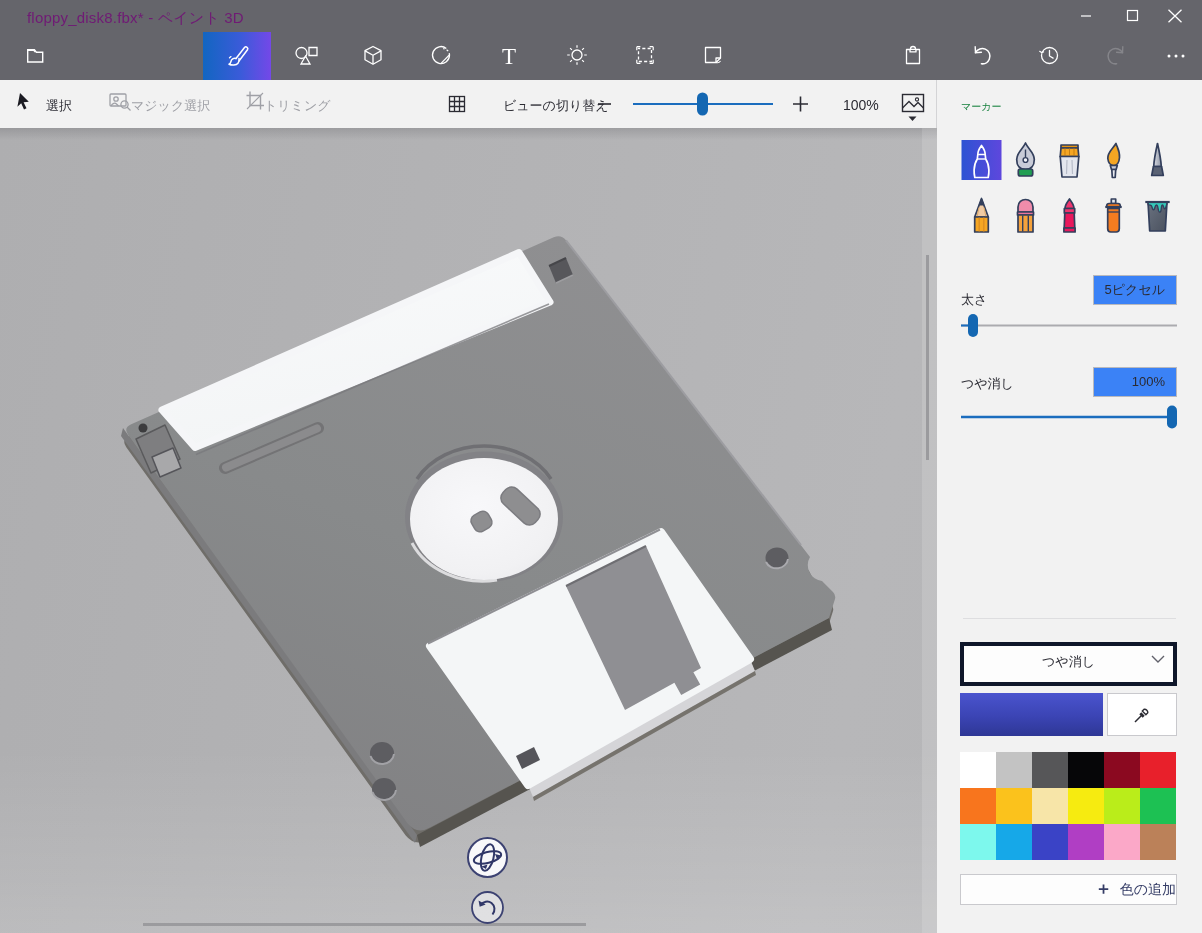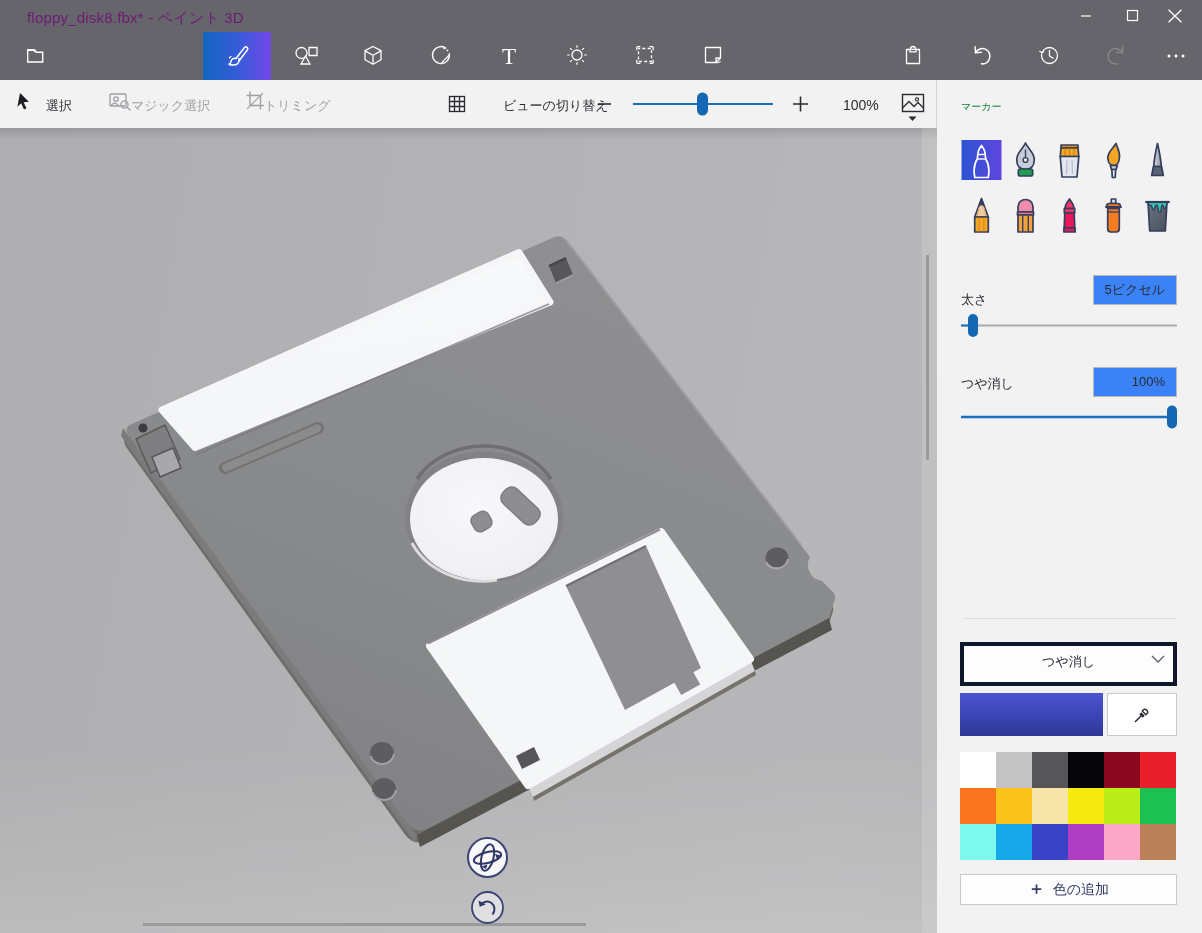--- a/index.html
+++ b/index.html
@@ -32,21 +32,21 @@
   #divider{left:963px;top:618px;width:213px;height:1px;background:#dedee0;}
   #dropdown{left:960px;top:642px;width:217px;height:44px;background:#fdfdfd;border:4px solid #0f172a;
             box-sizing:border-box;font-size:13px;color:#2b2b33;text-align:center;line-height:32px;}
   #swatch{left:960px;top:693px;width:143px;height:43px;
           background:linear-gradient(180deg,#4a54ce 0%,#3b44b4 55%,#2e3795 100%);}
   #dropperbox{left:1107px;top:693px;width:70px;height:43px;background:#fff;border:1px solid #c9c9cd;
               box-sizing:border-box;display:flex;align-items:center;justify-content:center;}
   .sw{width:36px;height:36px;float:left;}
   #palette{left:960px;top:752px;width:216px;height:108px;}
   #addbtn{left:960px;top:874px;width:217px;height:31px;background:#fdfdfd;border:1px solid #c9c9cd;
-          box-sizing:border-box;font-size:14px;color:#343c66;text-align:center;line-height:28px;}
+          box-sizing:border-box;font-size:14px;color:#343c66;text-align:right;line-height:28px;}
 </style>
 </head>
 <body>
 
 <div id="header" class="abs"></div>
 <div id="title" class="abs">floppy_disk8.fbx* - ペイント 3D</div>
 
 <svg class="abs" style="left:1060px;top:0;width:142px;height:32px" viewBox="0 0 142 32">
   <line x1="21" y1="16" x2="31" y2="16" stroke="#fff" stroke-width="1.2"></line>
   <rect x="67.5" y="10.5" width="10" height="10" fill="none" stroke="#fff" stroke-width="1.2"></rect>

